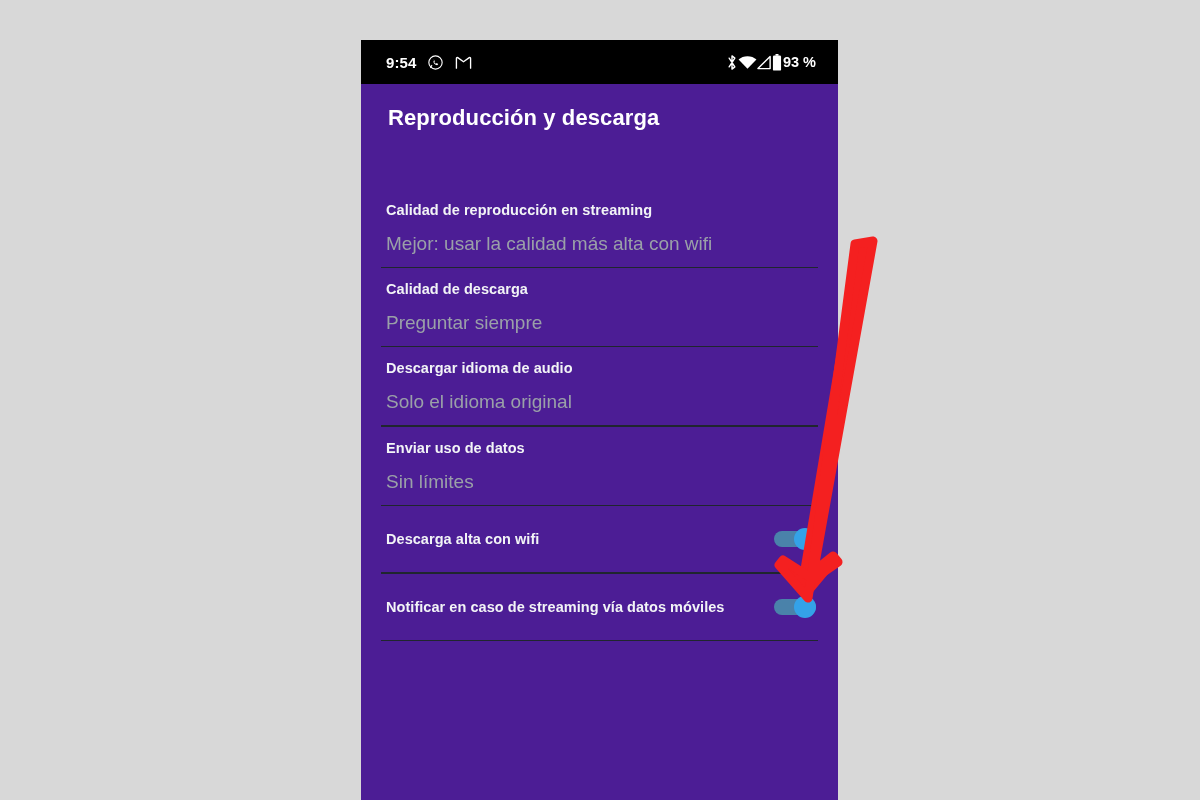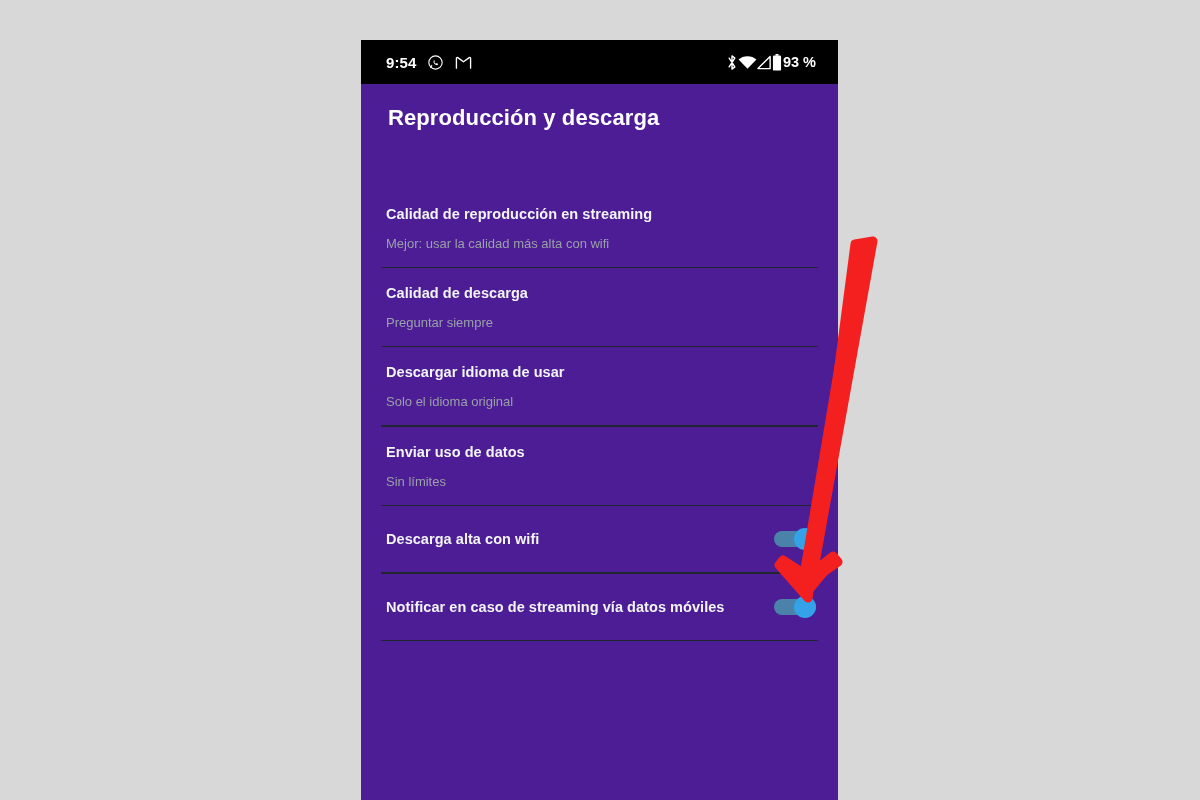--- a/index.html
+++ b/index.html
@@ -88,21 +88,21 @@
   .row-texts { padding: 4px 0; }
   .row-title {
     color: #f2f4f6;
     font-size: 14.5px;
     font-weight: bold;
     line-height: 1.38;
     letter-spacing: 0.05px;
   }
   .row-sub {
     color: #9aa0a8;
-    font-size: 13px;
+    font-size: 19px;
     font-weight: normal;
     line-height: 1.35;
     margin-top: 11px;
   }
   .divider {
     height: 1px;
     background: #20262e;
     margin: 0 20px;
   }
 
@@ -212,21 +212,21 @@
           <div class="row-title">Calidad de descarga</div>
           <div class="row-sub">Preguntar siempre</div>
         </div>
       </div>
     </div>
     <div class="divider"></div>
 
     <div class="row tall">
       <div class="row-inner">
         <div class="row-texts">
-          <div class="row-title">Descargar idioma de usar</div>
+          <div class="row-title">Descargar idioma de audio</div>
           <div class="row-sub">Solo el idioma original</div>
         </div>
       </div>
     </div>
     <div class="divider"></div>
 
     <div class="divider"></div>
 
     <div class="row tall">
       <div class="row-inner">

